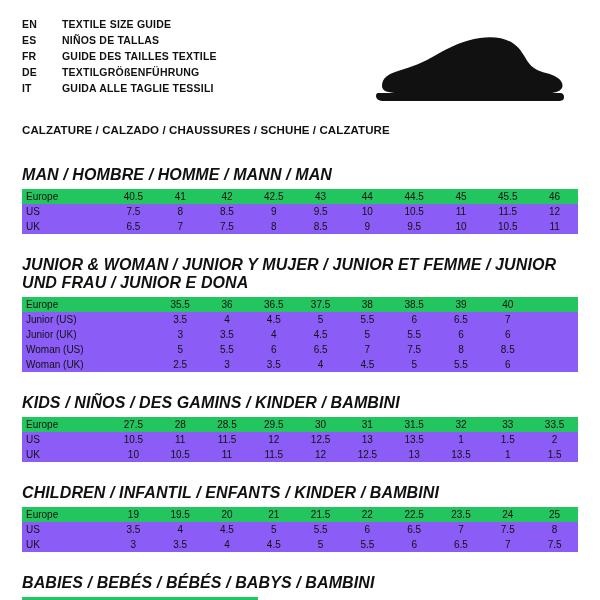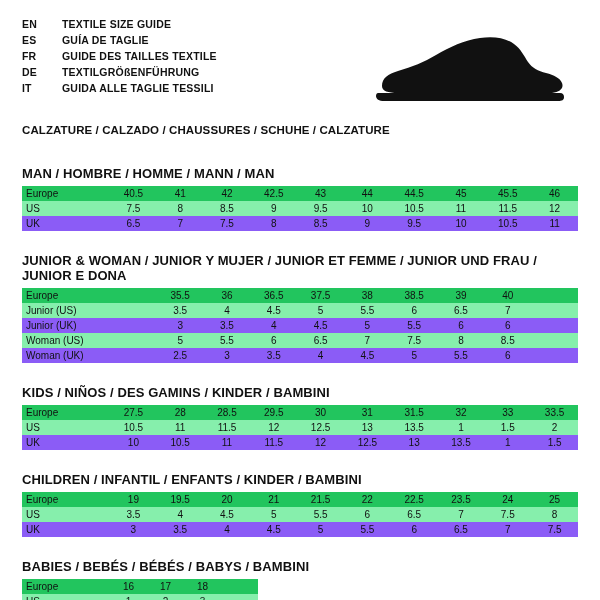--- a/index.html
+++ b/index.html
@@ -61,24 +61,25 @@
     font-weight: bold;
     letter-spacing: .1px;
   }
 
   
   .section {
     margin-top: 22px;
   }
   .section.first { margin-top: 30px; }
   .section-title {
-    font-size: 13px;
+    font-size: 16px;
     font-weight: bold;
     margin-bottom: 5px;
     letter-spacing: .1px;
+    font-style: italic;
   }
   table.size {
     border-collapse: collapse;
     font-size: 10px;
     table-layout: fixed;
   }
   table.size td {
     height: 15px;
     line-height: 15px;
     padding: 0 4px;
@@ -89,40 +90,40 @@
     text-align: left;
     padding-left: 4px;
   }
   table.size tr.shade td {
     background: #22c55e;
   }
   table.size tr.alt td {
     background: #8b5cf6;
   }
   table.size tr.plain td {
-    background: #86efac;
+    background: #8b5cf6;
   }
   .w-full { width: 556px; }
   .w-babies { width: 236px; }
 </style>
 </head>
 <body>
 
 <div class="page">
 
   <div class="header">
     <table class="lang-table">
       <tbody>
         <tr>
           <td class="lang-code">EN</td>
           <td class="lang-text">TEXTILE SIZE GUIDE</td>
         </tr>
         <tr>
           <td class="lang-code">ES</td>
-          <td class="lang-text">GUÍA DE TAGLIE</td>
+          <td class="lang-text">NIÑOS DE TALLAS</td>
         </tr>
         <tr>
           <td class="lang-code">FR</td>
           <td class="lang-text">GUIDE DES TAILLES TEXTILE</td>
         </tr>
         <tr>
           <td class="lang-code">DE</td>
           <td class="lang-text">TEXTILGRÖßENFÜHRUNG</td>
         </tr>
         <tr>

